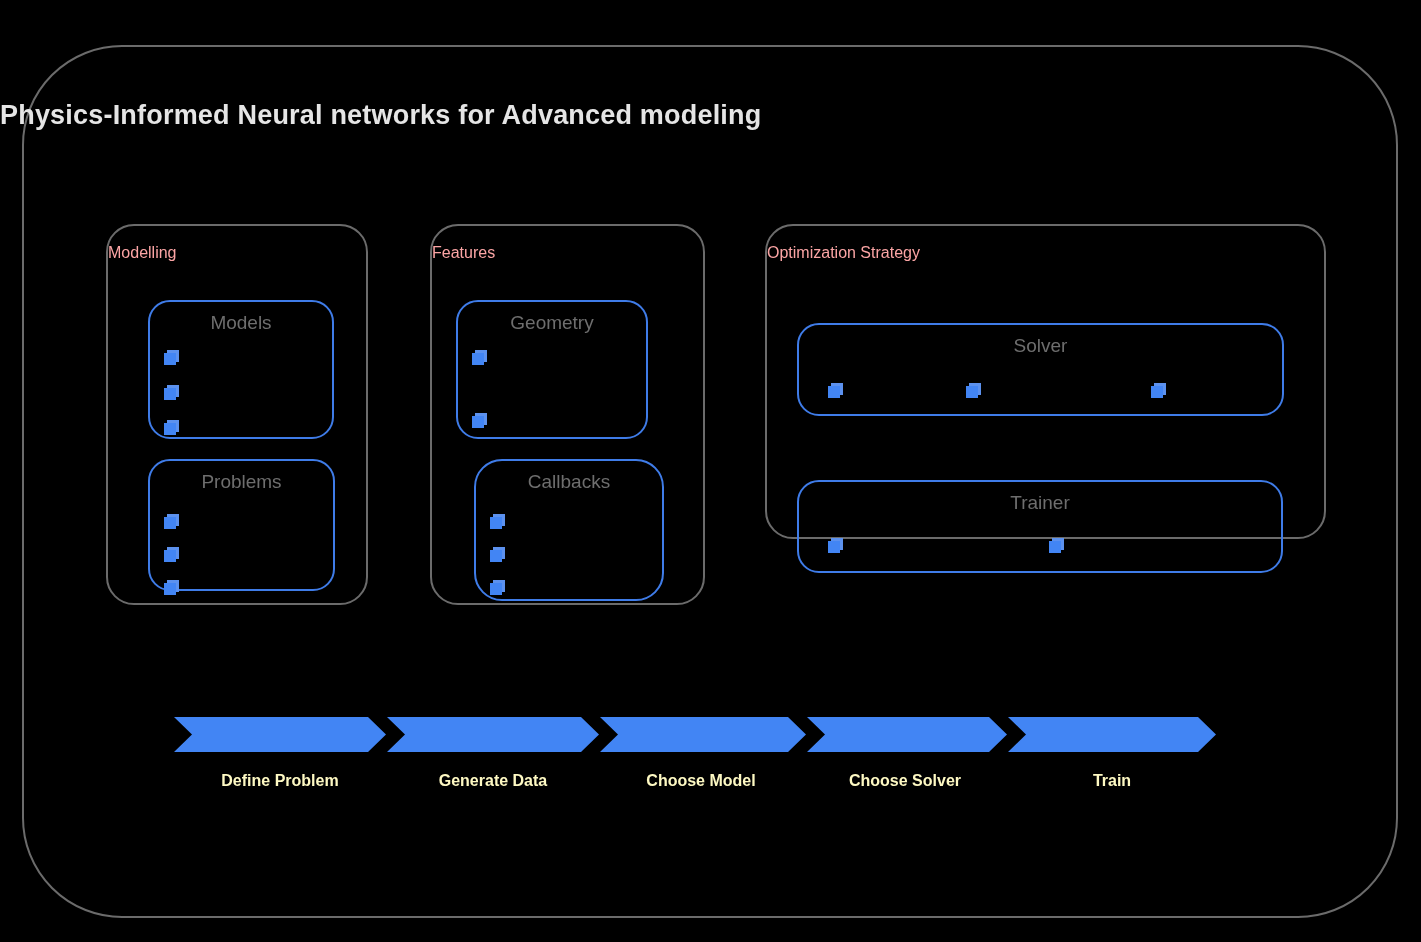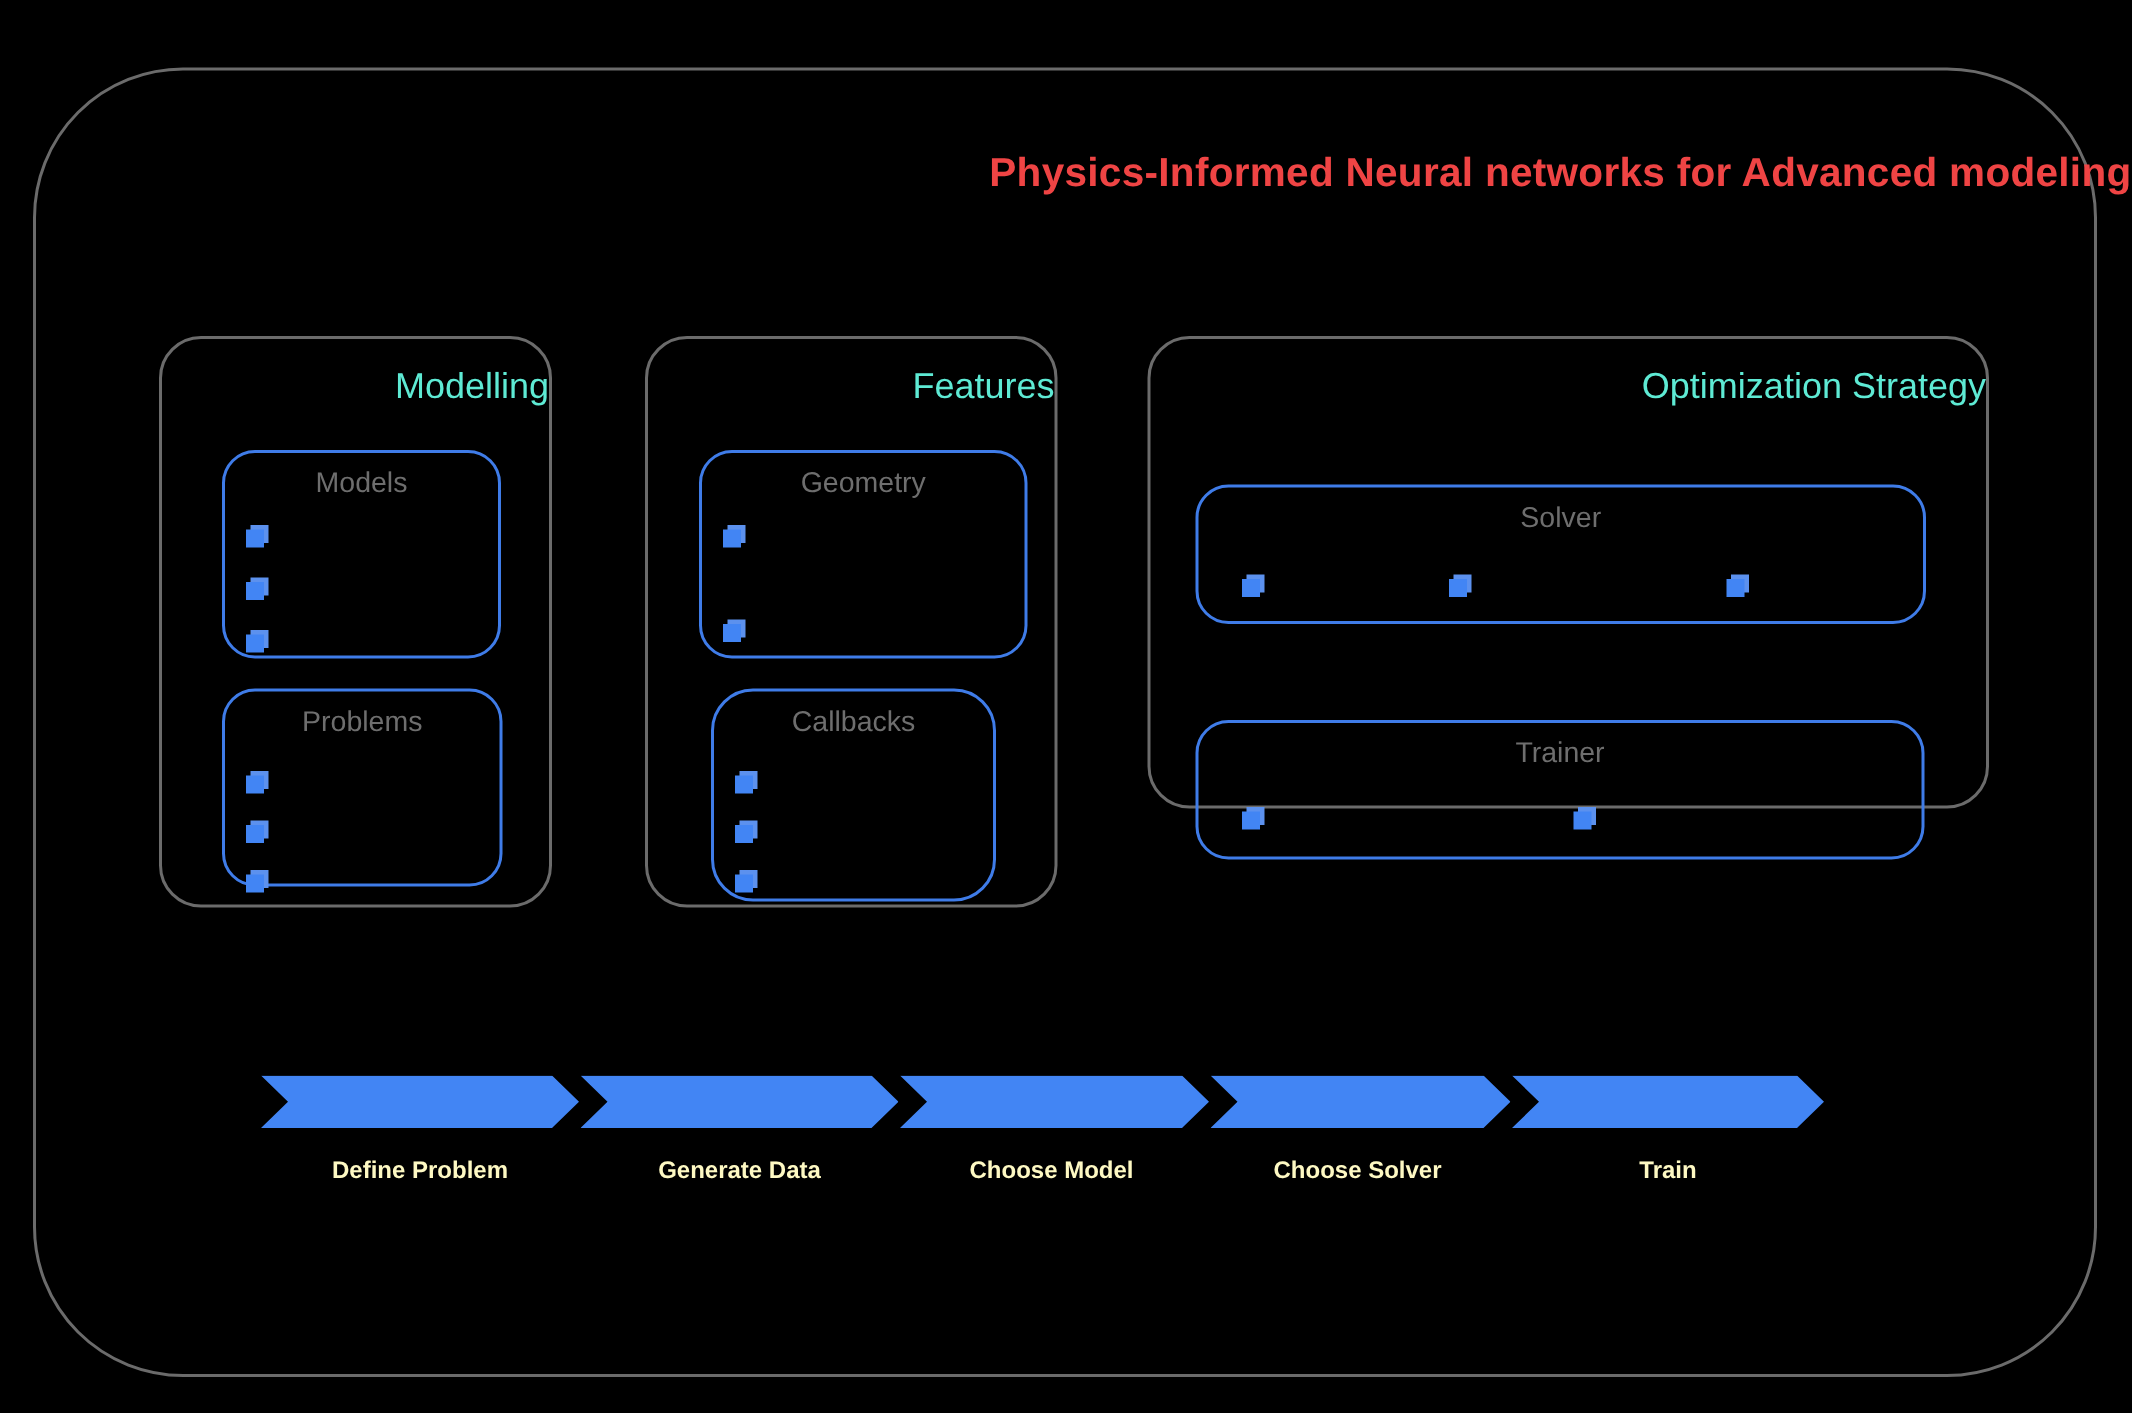--- a/index.html
+++ b/index.html
@@ -35,44 +35,44 @@
     box-sizing: border-box;
     background: transparent;
   }
 
   
   .diagram-title {
     position: absolute;
     left: 0;
     top: 100px;
     width: 1421px;
-    text-align: right;
-    color: #ef4444;
+    text-align: left;
+    color: #e5e5e5;
     font-size: 27px;
     font-weight: bold;
     letter-spacing: 0.2px;
     white-space: nowrap;
   }
 
   
   .group-panel {
     position: absolute;
     border: 2px solid #6b6b6b;
     border-radius: 28px;
     box-sizing: border-box;
     background: transparent;
   }
   .group-title {
     position: absolute;
     left: 0;
     top: 18px;
     width: 100%;
-    text-align: right;
-    color: #5eead4;
-    font-size: 24px;
+    text-align: left;
+    color: #fca5a5;
+    font-size: 16px;
     font-weight: normal;
     white-space: nowrap;
   }
 
   #group-modelling { left: 106px; top: 224px; width: 262px; height: 381px; }
   #group-features  { left: 430px; top: 224px; width: 275px; height: 381px; }
   #group-optim     { left: 765px; top: 224px; width: 561px; height: 315px; }
 
   
   .blue-box {
@@ -90,21 +90,21 @@
     width: 100%;
     text-align: center;
     color: #6e6e6e;
     font-size: 19px;
     font-weight: normal;
     white-space: nowrap;
   }
 
   #box-models    { left: 148px; top: 300px; width: 186px; height: 139px; }
   #box-problems  { left: 148px; top: 459px; width: 187px; height: 132px; }
-  #box-geometry  { left: 466px; top: 300px; width: 219px; height: 139px; }
+  #box-geometry  { left: 456px; top: 300px; width: 192px; height: 139px; }
   #box-callbacks { left: 474px; top: 459px; width: 190px; height: 142px; border-radius: 28px; }
   #box-solver    { left: 797px; top: 323px; width: 487px; height: 93px; }
   #box-trainer   { left: 797px; top: 480px; width: 486px; height: 93px; }
 
   
   .cube-bullet {
     position: absolute;
     width: 15px;
     height: 15px;
   }

